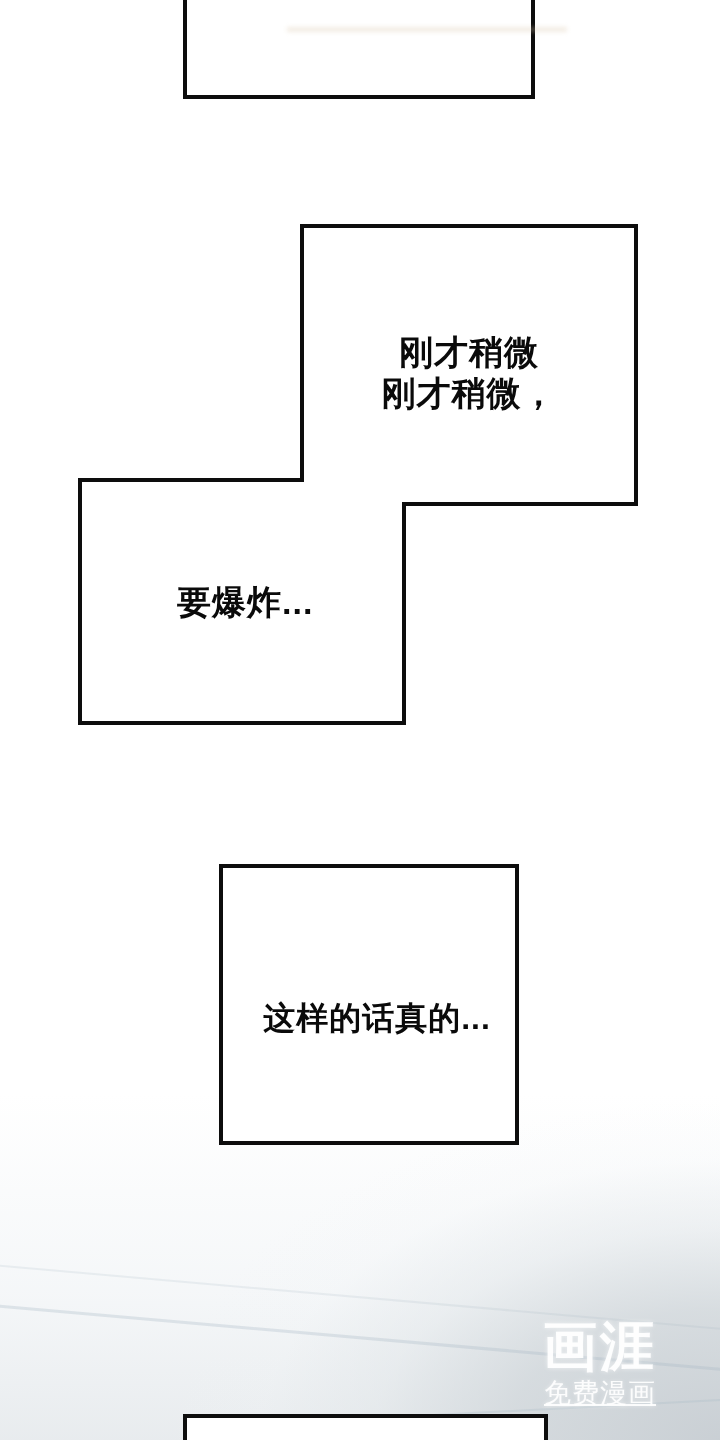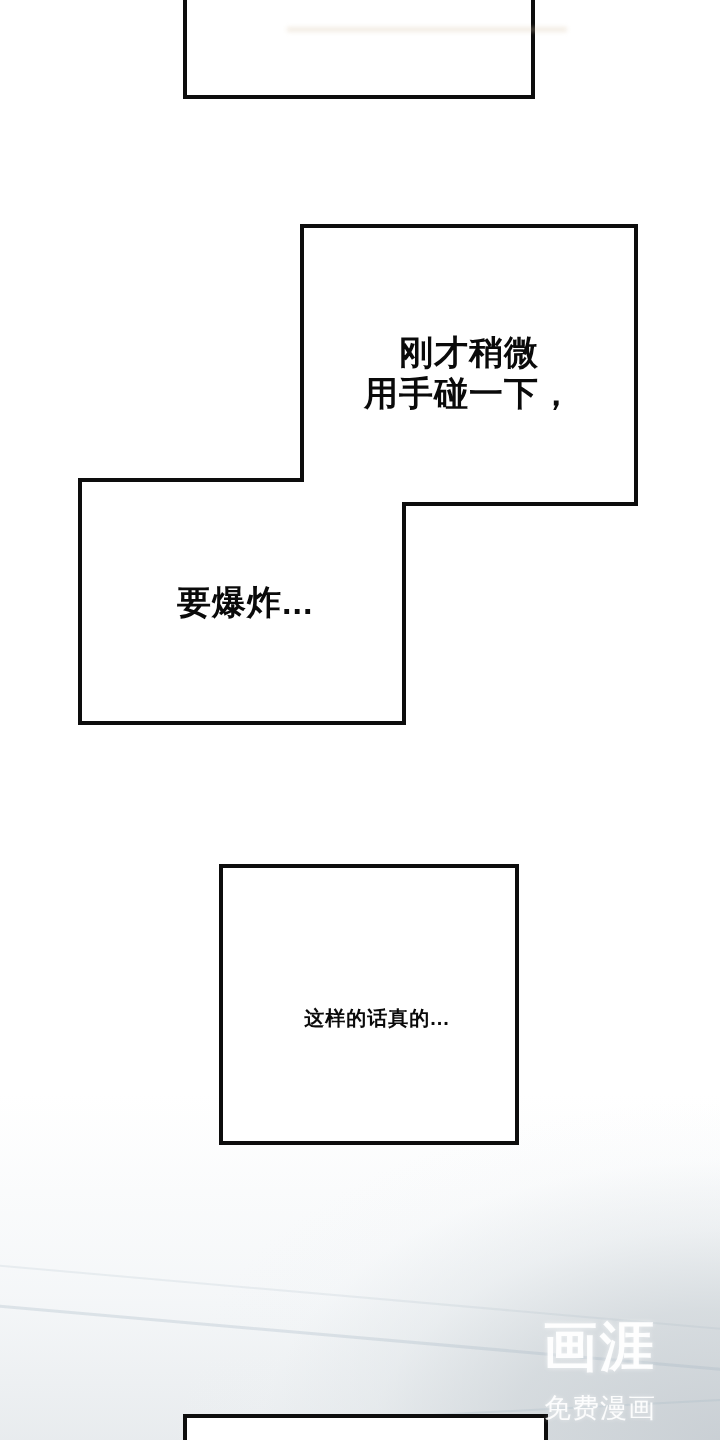--- a/index.html
+++ b/index.html
@@ -79,21 +79,21 @@
   .narr-stepped-right {
     left: 302px; top: 332px; width: 334px;
     text-align: center;
   }
   .narr-stepped-left {
     left: 177px; top: 582px;
     text-align: left;
   }
   .narr-square {
     left: 232px; top: 998px; width: 290px;
-    font-size: 20px;
+    font-size: 32px;
     text-align: center;
   }
   .narration .line { display: block; text-align: center; }
 
   
   .watermark {
     position: absolute;
     left: 525px; top: 1316px; width: 150px;
     text-align: center;
     color: #ffffff;
@@ -101,48 +101,49 @@
   .watermark-logo {
     font-size: 54px;
     line-height: 60px;
     font-weight: bold;
     letter-spacing: 3px;
     color: rgba(255,255,255,0.93);
     text-shadow: 0 0 5px rgba(255,255,255,0.6);
     filter: blur(0.4px);
   }
   .watermark-sub {
-    margin-top: 17px;
+    margin-top: 2px;
     font-size: 27px;
     line-height: 30px;
     letter-spacing: 1px;
     color: rgba(255,255,255,0.90);
     text-shadow: 0 0 4px rgba(255,255,255,0.5);
     filter: blur(0.3px);
+    text-decoration: underline;
   }
 </style>
 </head>
 <body>
 
 <div class="page">
 
   <div class="streak streak-1"></div>
   <div class="streak streak-2"></div>
   <div class="streak streak-3"></div>
 
   <div class="panel panel-top"></div>
   <div class="remnant"></div>
 
   <svg class="stepped-svg" viewBox="0 0 720 1440">
     <polygon points="302,226 636,226 636,504 404,504 404,723 80,723 80,480 302,480" stroke-width="4" stroke="#0d0d0d" fill="#ffffff"></polygon>
   </svg>
 
   <div class="narration narr-stepped-right">
     <span class="line">刚才稍微</span>
-    <span class="line">用手碰一下，</span>
+    <span class="line">刚才稍微，</span>
   </div>
 
   <div class="narration narr-stepped-left">
     <span class="line">要爆炸...</span>
   </div>
 
   <div class="panel panel-square"></div>
   <div class="narration narr-square">
     <span class="line">这样的话真的...</span>
   </div>

